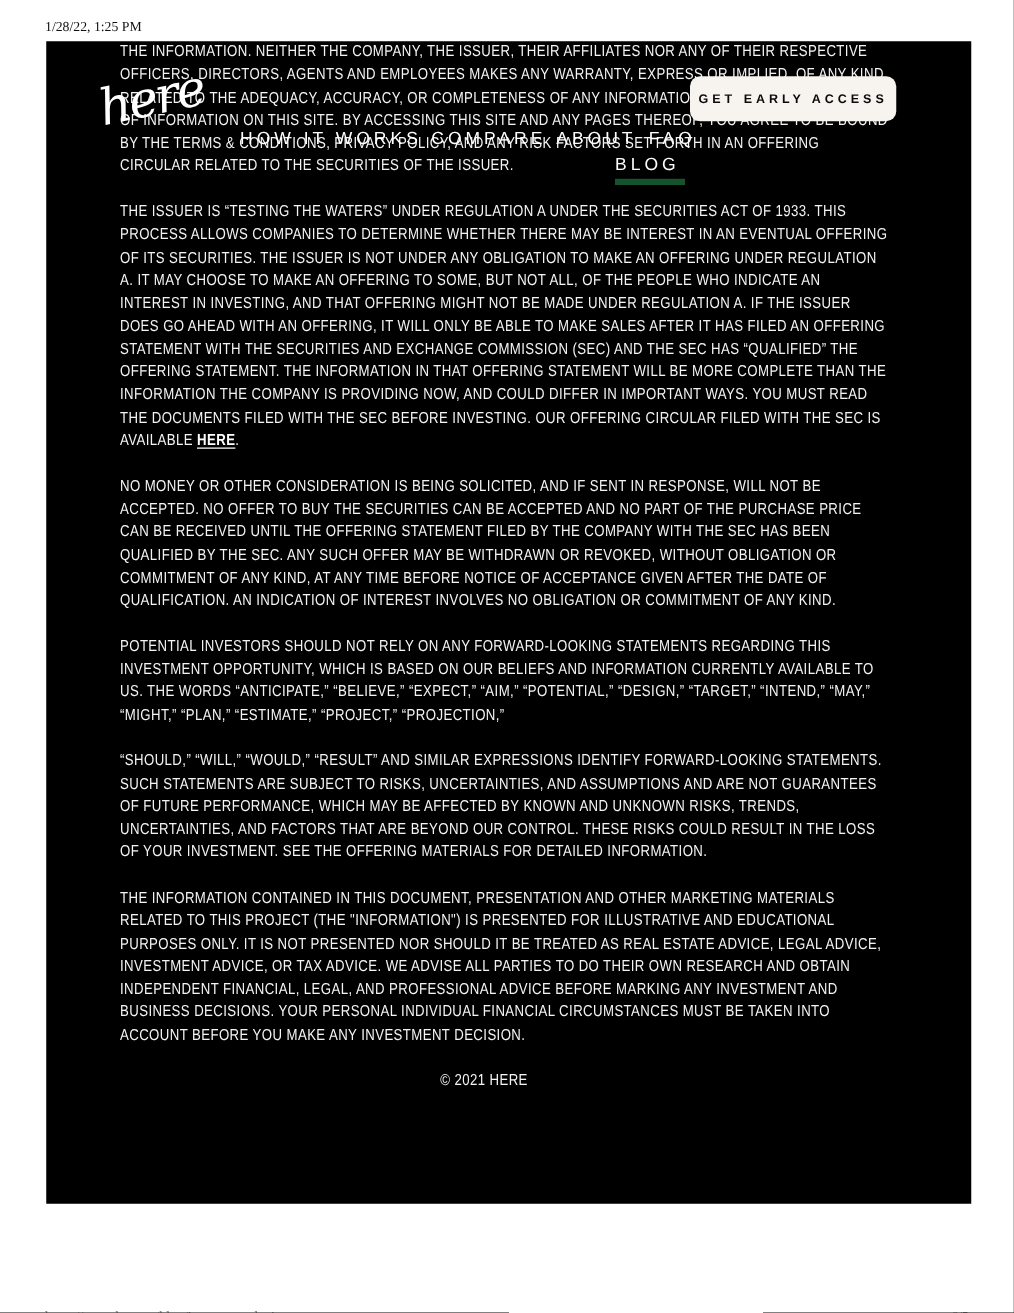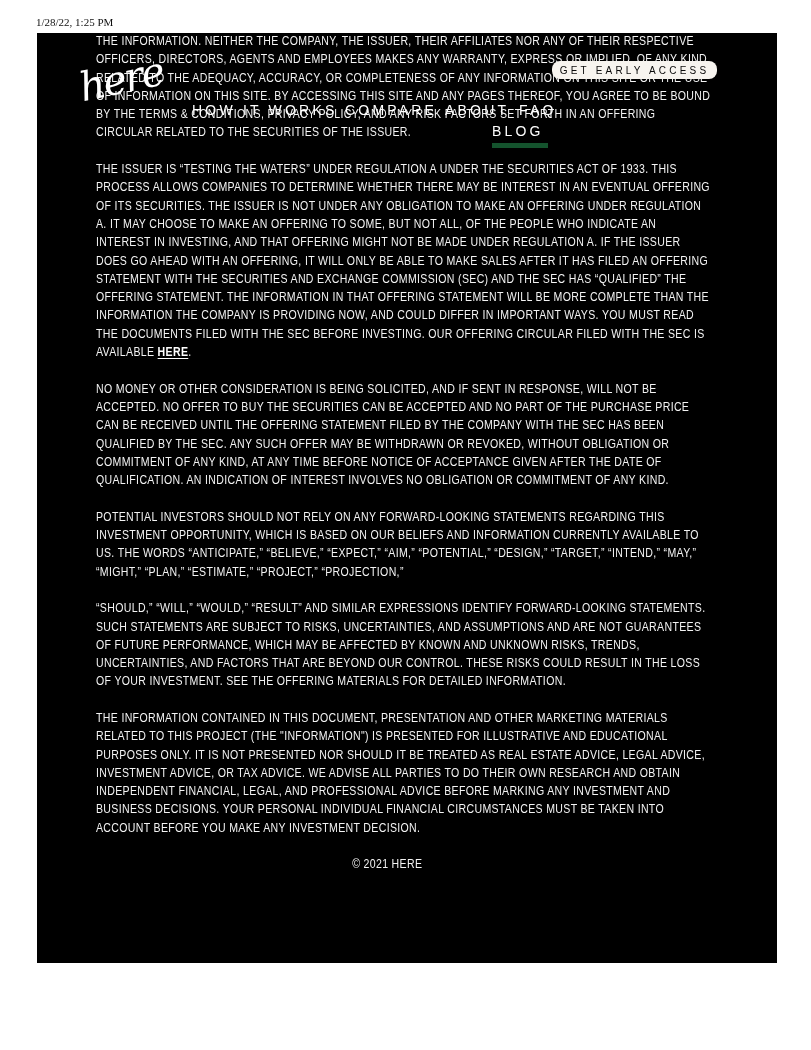--- a/index.html
+++ b/index.html
@@ -58,26 +58,26 @@
     margin-top: 39px;
   }
   .nav-how     { left: 155px; top: 30px; }
   .nav-compare { left: 308px; top: 30px; }
   .nav-about   { left: 408px; top: 30px; }
   .nav-faq     { left: 482px; top: 30px; }
   .nav-blog    { left: 455px; top: 51px; padding: 0 4px 4px 0; border-bottom: 5px solid #14532d; }
 
   .cta-button {
     position: absolute; left: 515px; top: 28px;
-    width: 165px; height: 18px;
+    width: 165px; height: 36px;
     background: #f7f4ef;
     border: none; border-radius: 8px;
     color: #0a0a0a;
     font-family: "Liberation Sans", sans-serif;
-    font-size: 10px; font-weight: 400;
+    font-size: 10px; font-weight: 700;
     letter-spacing: 3.2px;
     display: flex; align-items: center; justify-content: center;
     white-space: nowrap;
     z-index: 4;
     cursor: pointer;
   }
 
   
   .content {
     position: absolute; left: 59px; top: -1px;

